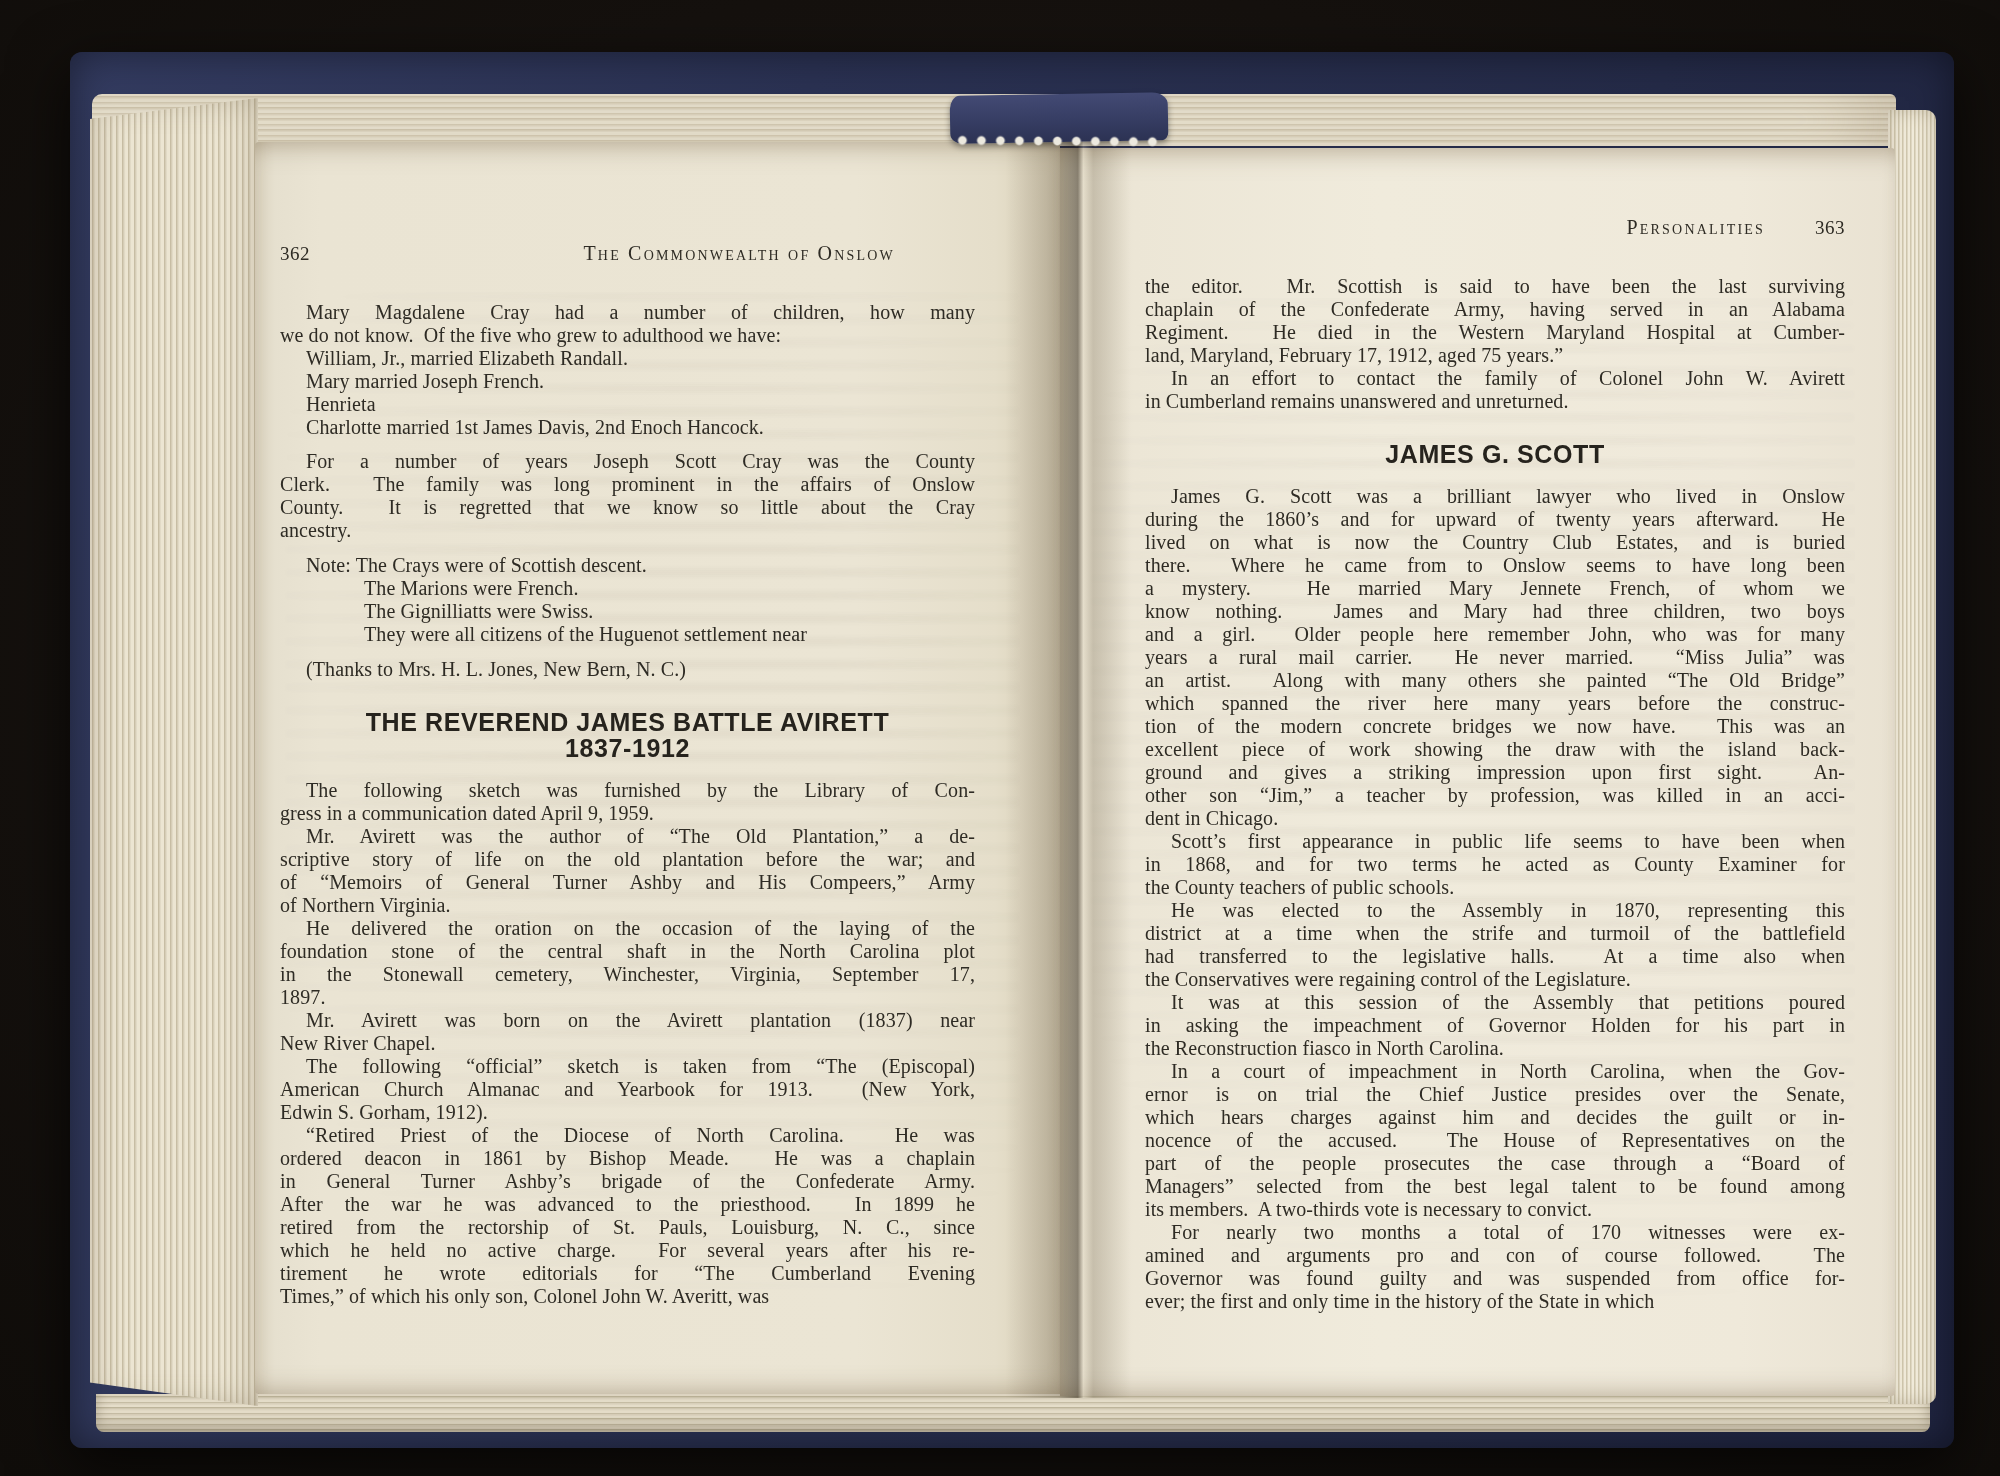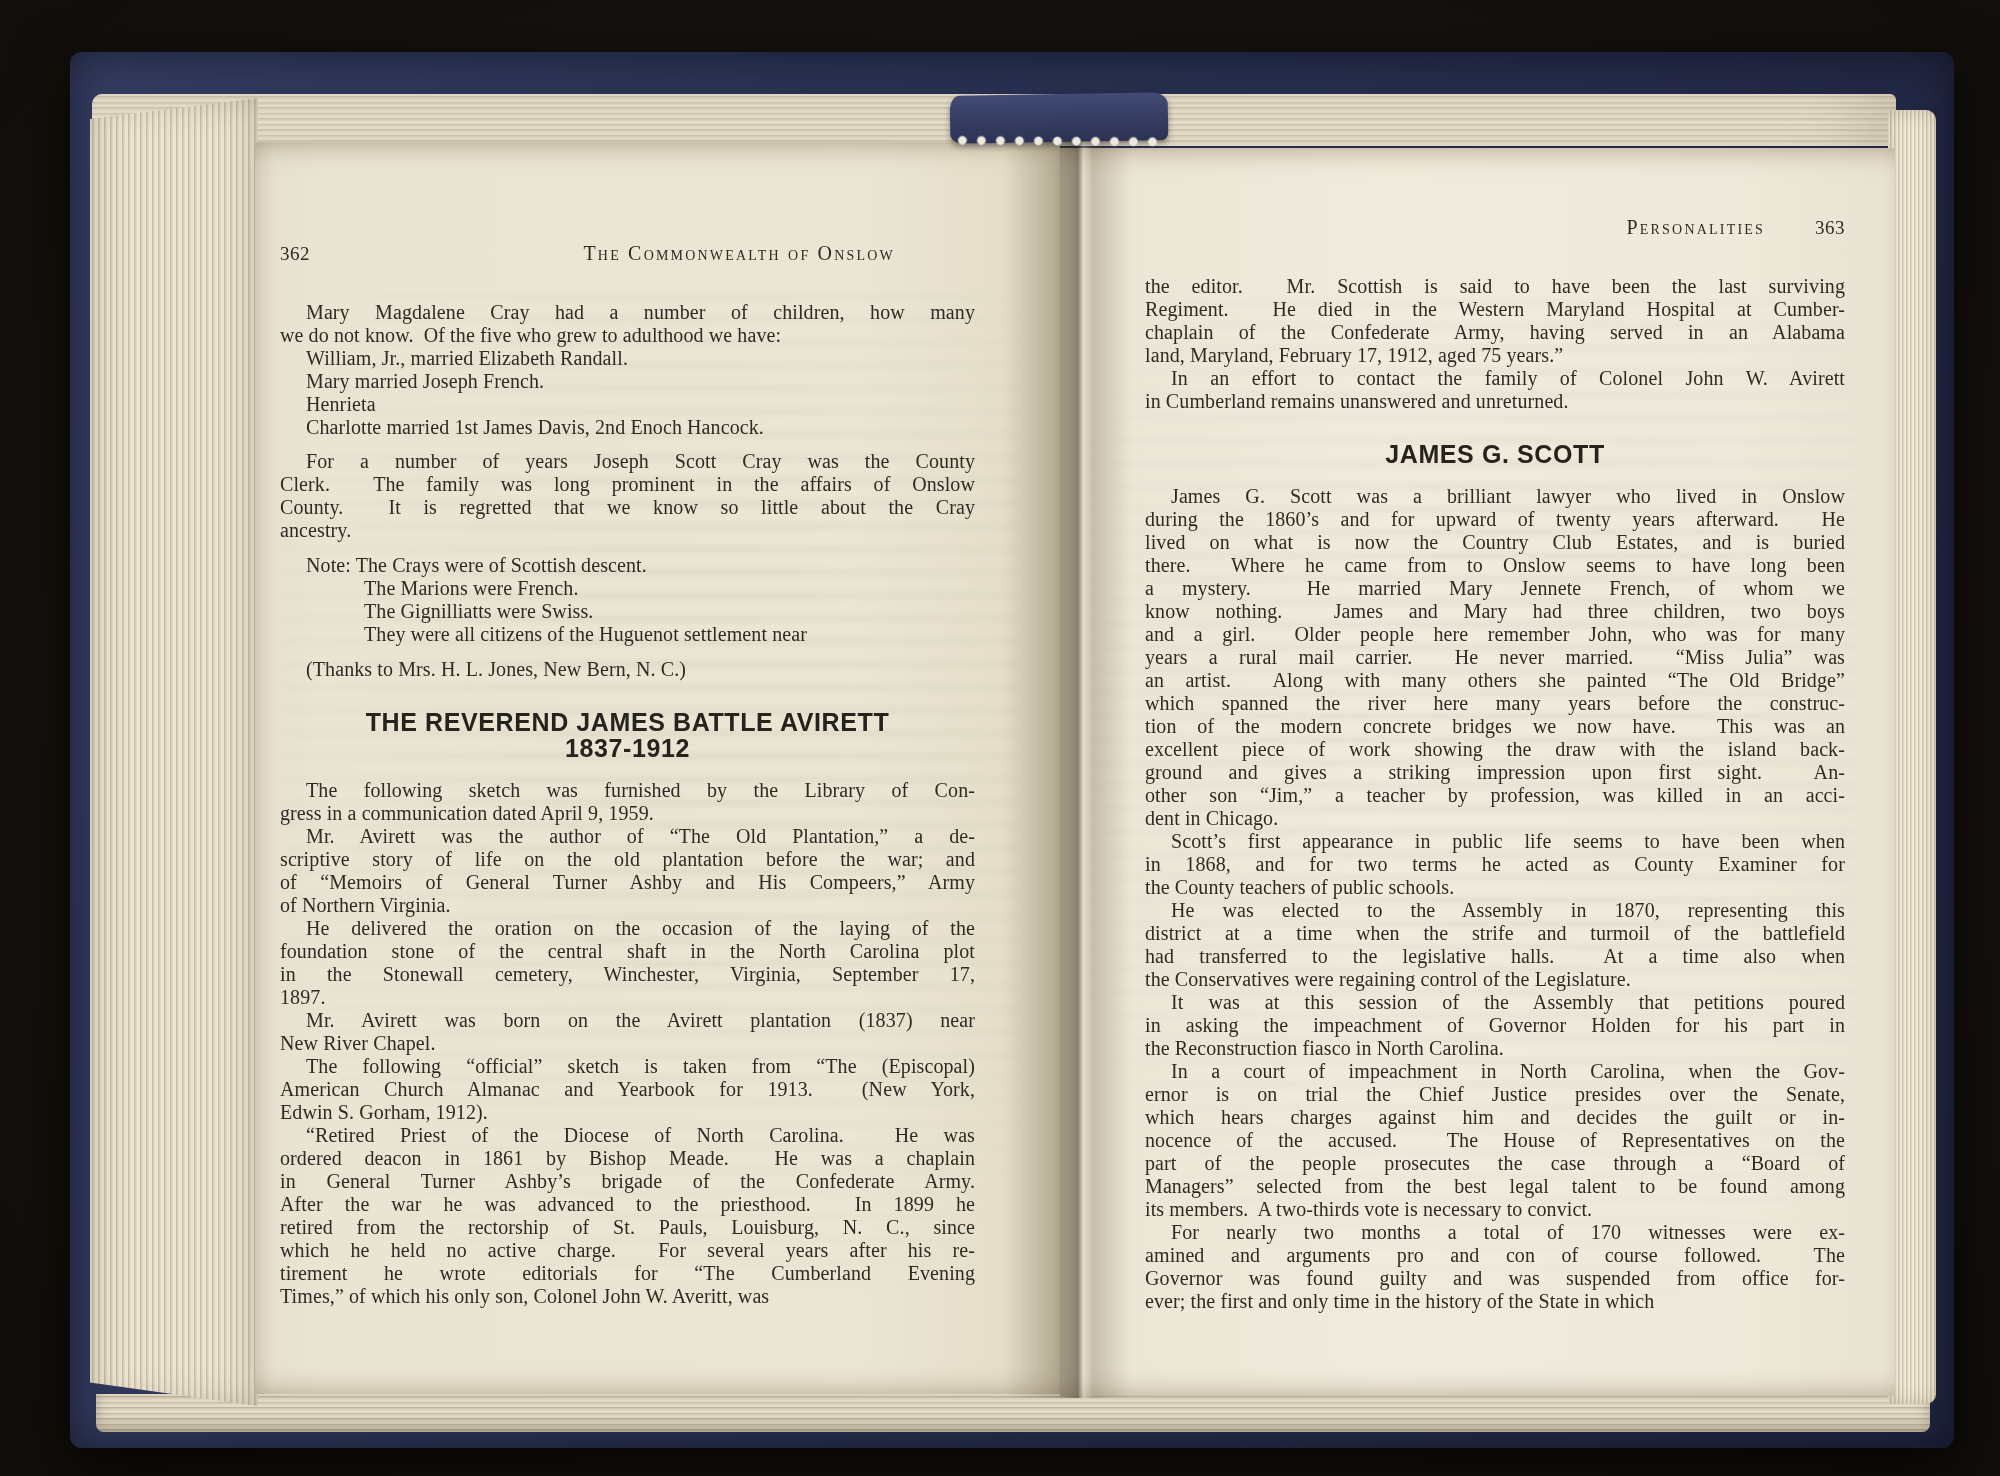--- a/index.html
+++ b/index.html
@@ -208,22 +208,22 @@
       <div class="ghost"></div>
       <div class="pagebody">
         <div class="pagehead">
           <span class="pgnum left"></span>
           <span class="runhead">Personalities</span>
           <span class="pgnum right">363</span>
         </div>
         <div class="textcol">
             <div class="block para-flush">
               <div class="line">the editor.  Mr. Scottish is said to have been the last surviving</div>
+              <div class="line">chaplain of the Confederate Army, having served in an Alabama</div>
               <div class="line">Regiment.  He died in the Western Maryland Hospital at Cumber-</div>
-              <div class="line">chaplain of the Confederate Army, having served in an Alabama</div>
               <div class="line">land, Maryland, February 17, 1912, aged 75 years.”</div>
             </div>
             <div class="block para-indent">
               <div class="line">In an effort to contact the family of Colonel John W. Avirett</div>
               <div class="line">in Cumberland remains unanswered and unreturned.</div>
             </div>
             <div class="block heading">
               <div class="line">JAMES G. SCOTT</div>
             </div>
             <div class="block para-indent">

